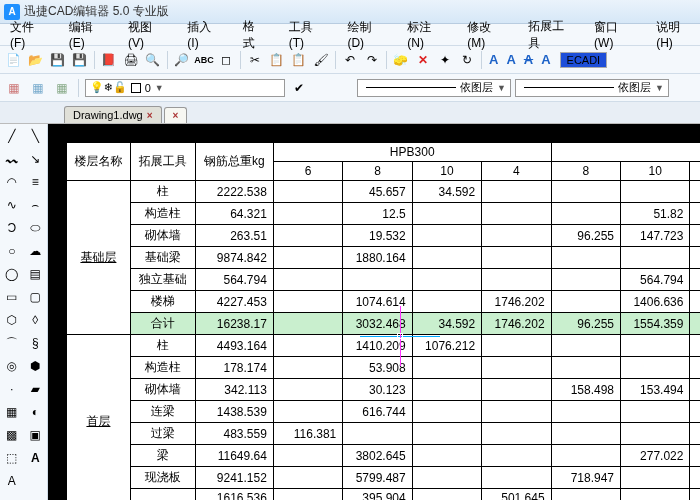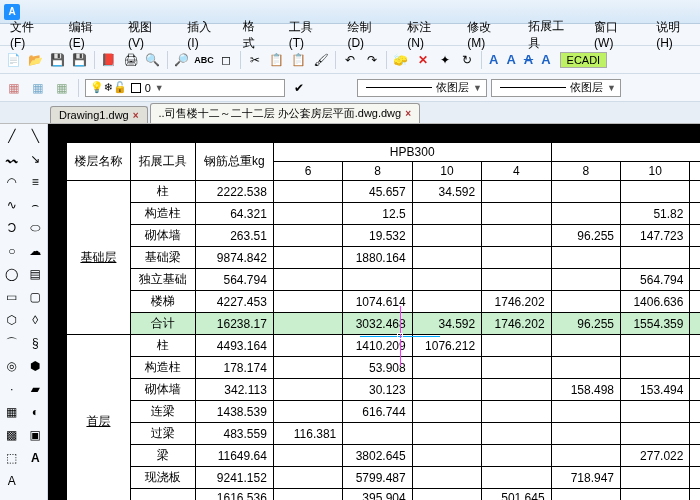--- a/index.html
+++ b/index.html
@@ -5,28 +5,28 @@
 *{box-sizing:border-box;margin:0;padding:0;font-family:"Microsoft YaHei",SimSun,Arial,sans-serif;}
 body{background:#fff;overflow:hidden;width:700px;height:500px;}
 .titlebar{height:24px;background:linear-gradient(#eaf3fb,#d6e7f7);border-bottom:1px solid #b8cce0;display:flex;align-items:center;padding:0 4px;font-size:12px;color:#333;}
 .titlebar .logo{width:16px;height:16px;background:#1e90ff;color:#fff;font-size:10px;display:inline-flex;align-items:center;justify-content:center;border-radius:2px;margin-right:4px;font-weight:bold;}
 .menubar{height:22px;background:#f4f8fc;border-bottom:1px solid #d0dce8;display:flex;align-items:center;font-size:12px;padding:0 4px;gap:14px;}
 .menubar span{padding:2px 6px;cursor:default;}
 .toolbar{height:28px;background:#f4f8fc;border-bottom:1px solid #d0dce8;display:flex;align-items:center;padding:0 4px;gap:2px;overflow:hidden;}
 .tbtn{width:20px;height:20px;display:inline-flex;align-items:center;justify-content:center;font-size:12px;cursor:pointer;border-radius:2px;}
 .sep{width:1px;height:18px;background:#c8d4e0;margin:0 2px;}
 .textbtn{font-size:13px;font-weight:bold;color:#1e63c8;padding:0 3px;cursor:pointer;}
-.ecadi{border:1px solid #aaa;background:#bef264;font-size:11px;padding:1px 6px;margin-left:4px;}
+.ecadi{border:1px solid #aaa;background:#1d4ed8;font-size:11px;padding:1px 6px;margin-left:4px;}
 .toolbar2{height:28px;background:#f4f8fc;border-bottom:1px solid #d0dce8;display:flex;align-items:center;padding:0 4px;gap:4px;overflow:hidden;}
 .combo{border:1px solid #999;background:#fff;font-size:11px;height:18px;display:inline-flex;align-items:center;padding:0 4px;position:relative;}
 .combo .arr{margin-left:4px;font-size:9px;color:#555;}
 .layerbox{width:200px;}
-.linebox{width:130px;}
+.linebox{width:154px;}
 .lsample{flex:1;border-top:1px solid #000;margin:0 4px;}
-.tabs{height:22px;background:#e8eef5;border-bottom:1px solid #bbb;display:flex;align-items:flex-end;font-size:11px;padding-left:50px;}
+.tabs{height:22px;background:#e8eef5;border-bottom:1px solid #bbb;display:flex;align-items:flex-end;font-size:11px;padding-left:64px;}
 .tab{background:#f7f7f2;border:1px solid #999;border-bottom:none;padding:2px 8px;margin-right:2px;border-radius:3px 3px 0 0;display:flex;align-items:center;gap:4px;}
 .tab.inactive{background:#e0e0d8;}
 .tab .x{color:#a33;font-weight:bold;cursor:pointer;font-size:10px;}
 .workspace{position:absolute;top:124px;left:0;right:0;bottom:0;display:flex;}
 .sidebar{width:48px;background:#f4f8fc;border-right:1px solid #d0dce8;display:flex;}
 .sbcol{width:24px;display:flex;flex-direction:column;align-items:center;padding-top:2px;gap:3px;}
 .sbcol .tbtn{width:20px;height:20px;}
 .canvas{flex:1;background:#000;position:relative;overflow:hidden;}
 .sheet{position:absolute;top:18px;left:18px;right:-60px;bottom:-40px;background:#fff;}
 table.data{border-collapse:collapse;width:100%;font-size:12px;}
@@ -39,20 +39,21 @@
 .cursor-cross{position:absolute;pointer-events:none;}
 .cursor-cross .h{position:absolute;height:1px;background:#0af;width:80px;left:-40px;}
 .cursor-cross .v{position:absolute;width:1px;background:#f3f;height:60px;top:-30px;}
 .cursor-cross .box{position:absolute;width:6px;height:6px;border:1px solid #fff;left:-3px;top:-3px;}
 </style>
 </head>
 <body>
 
 <div class="titlebar">
   <span class="logo">A</span>
+  <span>迅捷CAD编辑器 5.0 专业版</span>
 </div>
 
 <div class="menubar">
   <span>文件(F)</span>
   <span>编辑(E)</span>
   <span>视图(V)</span>
   <span>插入(I)</span>
   <span>格式</span>
   <span>工具(T)</span>
   <span>绘制(D)</span>
@@ -123,21 +124,20 @@
     <span class="arr">▼</span>
   </div>
 </div>
 
 <div class="tabs">
   <div class="tab inactive">
     <span>Drawing1.dwg</span>
     <span class="x">×</span>
   </div>
   <div class="tab">
-    <span>..司售楼十二～二十二层 办公套房层平面.dwg.dwg</span>
     <span class="x">×</span>
   </div>
 </div>
 
 <div class="workspace">
   <div class="sidebar">
     <div class="sbcol">
       <span class="tbtn">╱</span>
       <span class="tbtn">〰</span>
       <span class="tbtn">◠</span>

